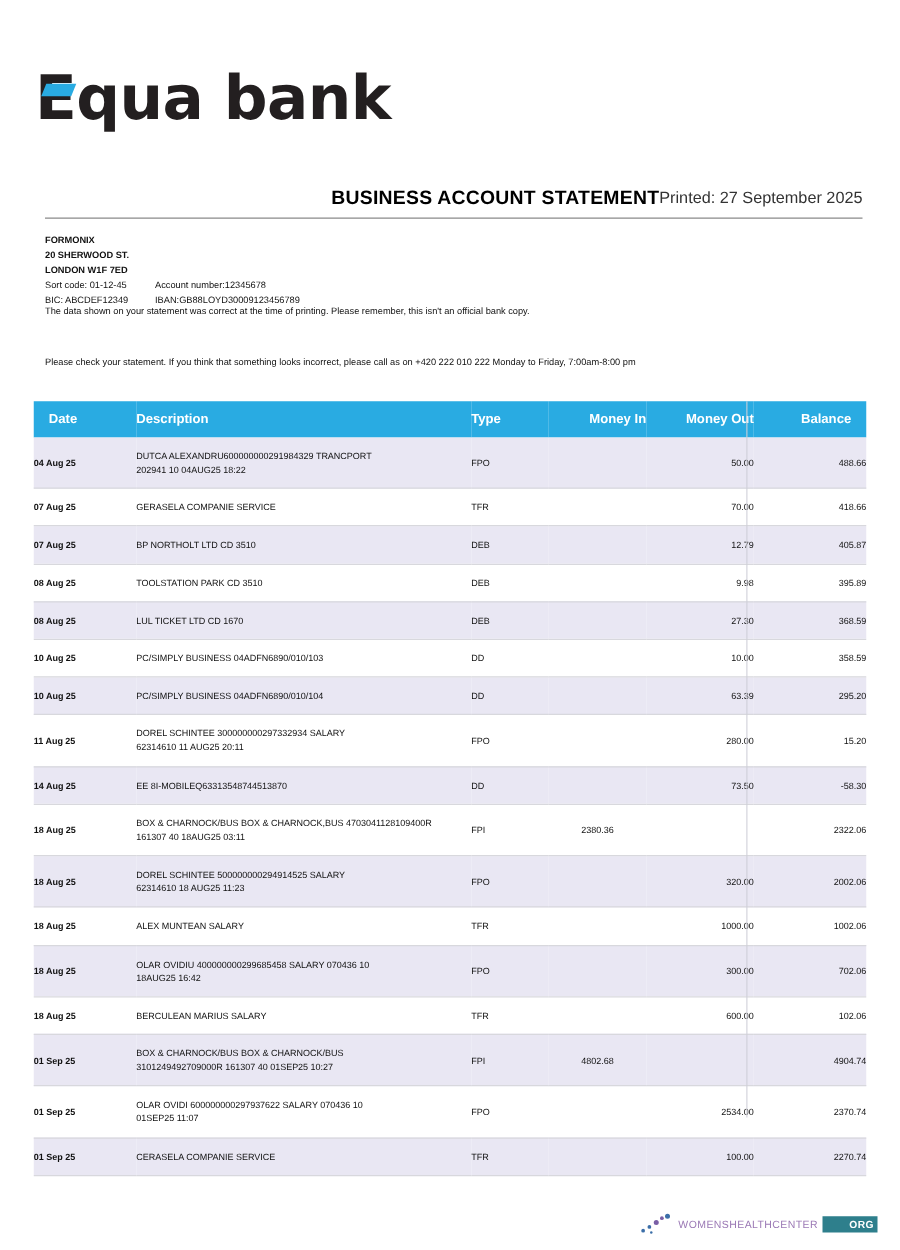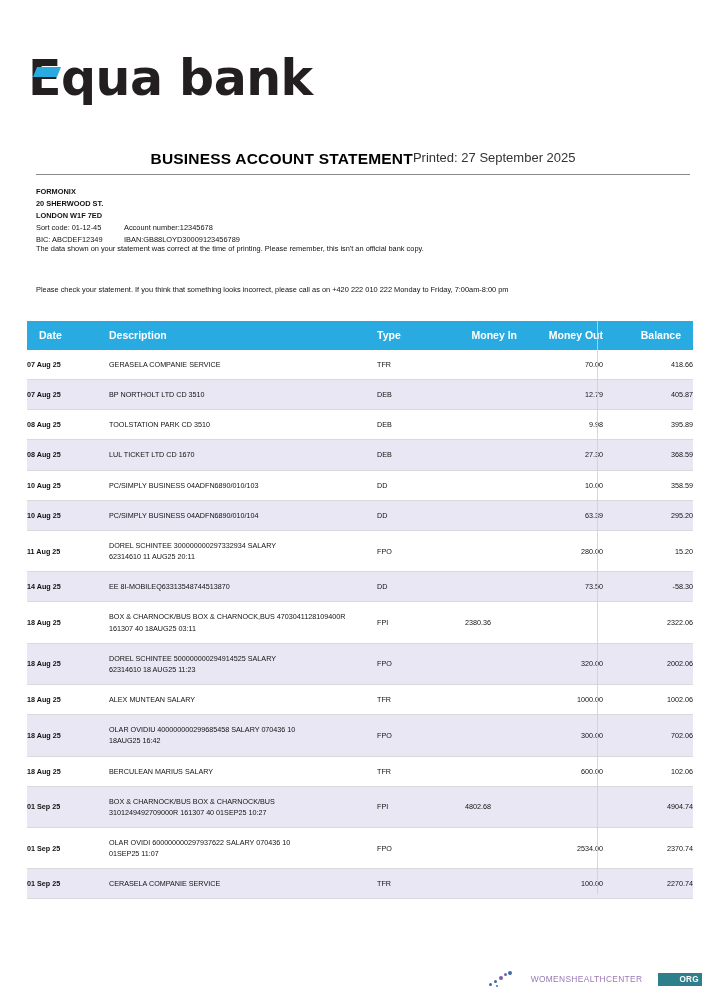--- a/index.html
+++ b/index.html
@@ -44,21 +44,21 @@
   }
 
   
   .title-row {
     position: absolute;
     left: 36px;
     top: 150px;
     width: 654px;
     display: flex;
     align-items: flex-end;
-    justify-content: center;
+    justify-content: flex-end;
   }
   .title-main {
     font-size: 15.5px;
     font-weight: 700;
     letter-spacing: 0.2px;
     color: #000;
   }
   .printed-date {
     font-size: 13px;
     color: #333;
@@ -162,21 +162,21 @@
     pointer-events: none;
   }
 
   
   .watermark {
     position: absolute;
     right: 18px;
     bottom: 12px;
     display: flex;
     align-items: center;
-    gap: 16px;
+    gap: 4px;
   }
   .wm-dots { position: relative; width: 26px; height: 18px; }
   .wm-dots i {
     position: absolute;
     display: block;
     border-radius: 50%;
     background: #3b6ea8;
   }
   .wm-name {
     font-size: 8.4px;
@@ -233,20 +233,28 @@
     <tr>
       <th class="th-date">Date</th>
       <th class="th-desc">Description</th>
       <th class="th-type">Type</th>
       <th class="th-in">Money In</th>
       <th class="th-out">Money Out</th>
       <th class="th-bal">Balance</th>
     </tr>
   </thead>
   <tbody id="tbody">
+      <tr class="alt">
+        <td class="c-date">04 Aug 25</td>
+        <td class="c-desc"><span>DUTCA ALEXANDRU600000000291984329 TRANCPORT</span><span class="desc-l2">202941 10 04AUG25 18:22</span></td>
+        <td class="c-type">FPO</td>
+        <td class="c-in"></td>
+        <td class="c-out">50.00</td>
+        <td class="c-bal">488.66</td>
+      </tr>
       <tr class="plain">
         <td class="c-date">07 Aug 25</td>
         <td class="c-desc"><span>GERASELA COMPANIE SERVICE</span></td>
         <td class="c-type">TFR</td>
         <td class="c-in"></td>
         <td class="c-out">70.00</td>
         <td class="c-bal">418.66</td>
       </tr>
       <tr class="alt">
         <td class="c-date">07 Aug 25</td>

